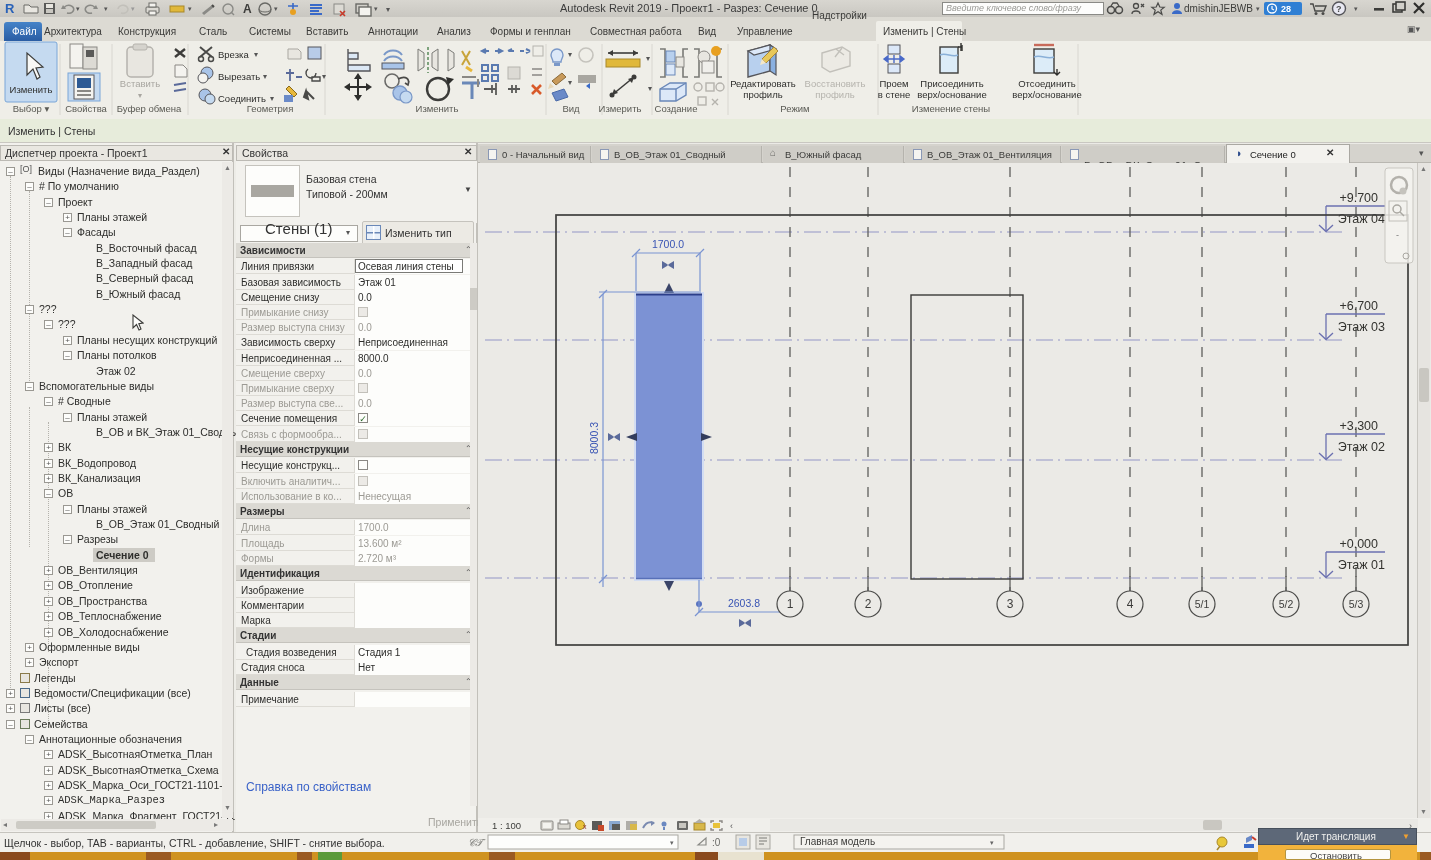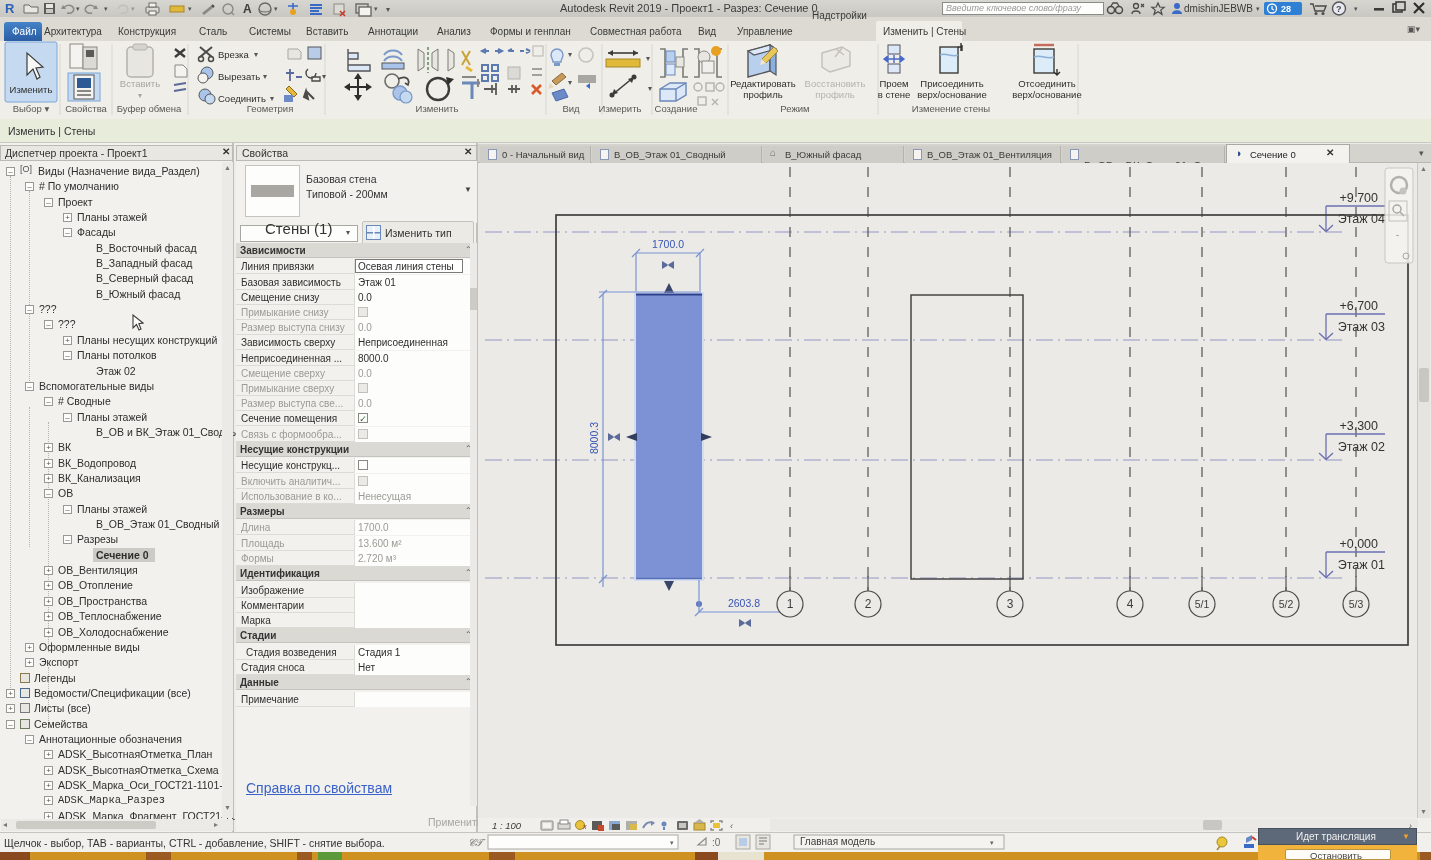--- a/index.html
+++ b/index.html
@@ -499,21 +499,21 @@
 <div class="abs" style="left:0;top:499px;width:234px;height:15px;border-bottom:1px solid #dddbd5;"></div>
 <div class="abs" style="left:118px;top:499px;width:116px;height:15px;background:#fdfdfb;border-left:1px solid #dddbd5;"></div>
 <div class="abs tx" style="left:5px;top:501px;font-size:10px;color:#2e2e2c;">Стадия сноса</div>
 <div class="abs tx" style="left:122px;top:501px;font-size:10px;color:#2e2e2c;">Нет</div>
 <div class="abs" style="left:0;top:514px;width:234px;height:15px;background:#dbd9d3;border-bottom:1px solid #c5c3bd;"></div>
 <div class="abs tx" style="left:4px;top:516px;font-size:10px;font-weight:bold;color:#333;">Данные</div>
 <div class="abs tx" style="left:229px;top:516px;font-size:8px;color:#555;">⌃</div>
 <div class="abs" style="left:0;top:531px;width:234px;height:15px;border-bottom:1px solid #dddbd5;"></div>
 <div class="abs" style="left:118px;top:531px;width:116px;height:15px;background:#fdfdfb;border-left:1px solid #dddbd5;"></div>
 <div class="abs tx" style="left:5px;top:533px;font-size:10px;color:#2e2e2c;">Примечание</div>
-<div class="abs tx" style="left:10px;top:619px;font-size:14px;color:#3a62c8;text-decoration:underline;">Справка по свойствам</div>
+<div class="abs tx" style="left:10px;top:619px;font-size:12px;color:#3a62c8;">Справка по свойствам</div>
 <div class="abs tx" style="left:192px;top:655px;font-size:10.5px;color:#a8a6a0;">Применить</div>
 <div class="abs" style="left:234px;top:82px;width:7px;height:563px;background:#eceae6;"></div>
 <div class="abs" style="left:234px;top:127px;width:7px;height:22px;background:#cdcbc5;"></div>
 </div>
 
 <div class="abs" style="left:478px;top:143px;width:953px;height:689px;background:#ebeae6;"></div>
 
 <div id="vtabs" class="abs" style="left:478px;top:144px;width:953px;height:19px;background:#d5d3cd;border-bottom:1px solid #b9b7b1;">
 <div class="abs" style="left:2px;top:2px;width:111px;height:17px;background:#cfcdc7;border-right:1px solid #b5b3ad;"></div>
 <div class="abs" style="left:10px;top:5px;width:9px;height:11px;background:#f5f4f0;border:1px solid #8a98b5;"></div>
@@ -637,21 +637,21 @@
 <circle cx="927" cy="93" r="3" fill="none" stroke="#a9a7a1"></circle>
 </svg>
 
 </div>
 
 <div class="abs" style="left:1417px;top:163px;width:13px;height:655px;background:#e6e4e0;border-left:1px solid #c9c7c1;"></div>
 <div class="abs tx" style="left:1420px;top:165px;font-size:7px;color:#777;">▲</div>
 <div class="abs" style="left:1419px;top:368px;width:10px;height:34px;background:#c9c7c1;border-radius:2px;"></div>
 <div class="abs tx" style="left:1420px;top:808px;font-size:7px;color:#777;">▼</div>
 
-<div id="vcb" class="abs" style="left:478px;top:818px;width:953px;height:14px;background:#c2410c;font-style:italic;">
+<div id="vcb" class="abs" style="left:478px;top:818px;width:953px;height:14px;background:#c2410c;">
 <svg width="953" height="14" viewBox="0 0 953 14" style="position:absolute;left:0;top:0;" font-family="Liberation Sans">
 <rect width="953" height="14" fill="#f0efeb"></rect>
 <text x="14" y="11" font-size="9.5" fill="#3c3c3a">1 : 100</text>
 <rect x="63" y="3" width="12" height="9" rx="1" fill="#d8d6d0" stroke="#8a8884"></rect>
         <rect x="65" y="5" width="8" height="5" fill="#f4f3ef"></rect>
 <rect x="80" y="5" width="12" height="6" fill="#dcdad4" stroke="#8a8884"></rect>
         <rect x="82" y="2" width="8" height="4" fill="#fff" stroke="#8a8884"></rect>
 <circle cx="102" cy="7" r="4.5" fill="#e8c23a" stroke="#a8882a"></circle>
         <text x="105" y="11" font-size="7" fill="#8a2a1a">x</text>
 <rect x="114" y="3" width="10" height="9" fill="#5a5a58"></rect>

